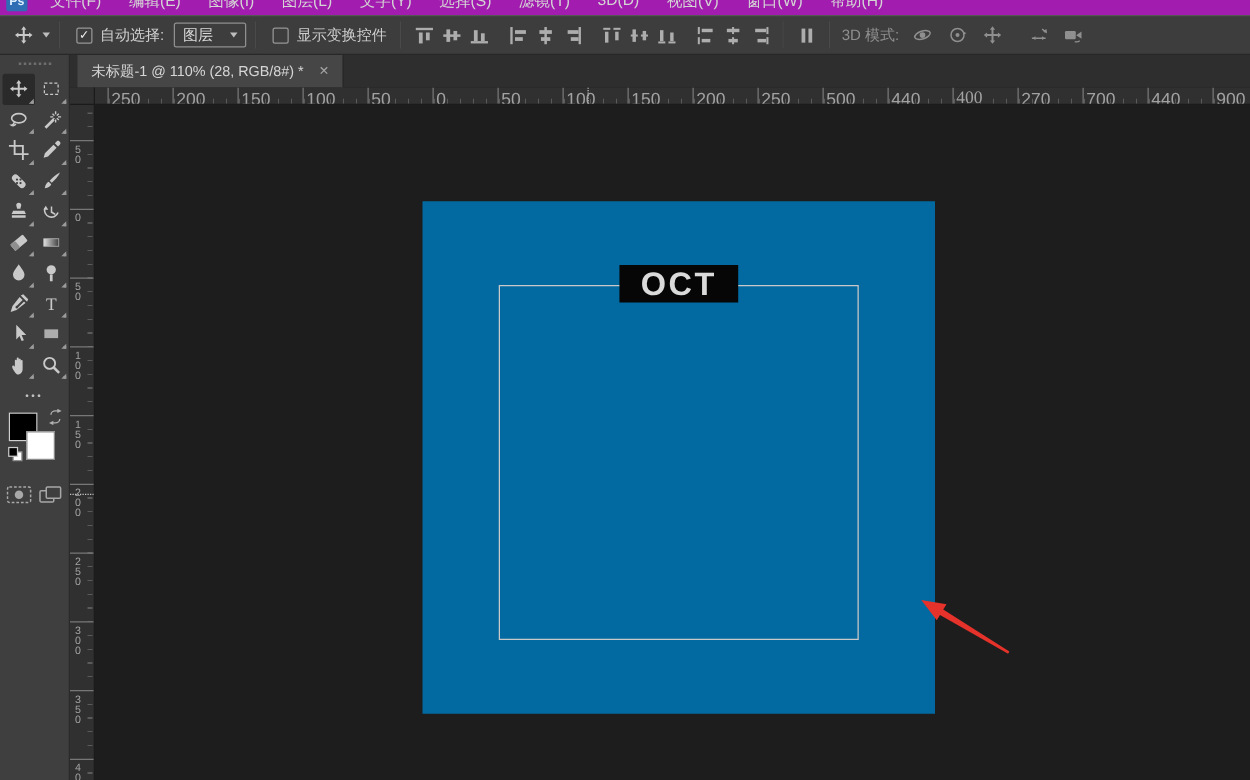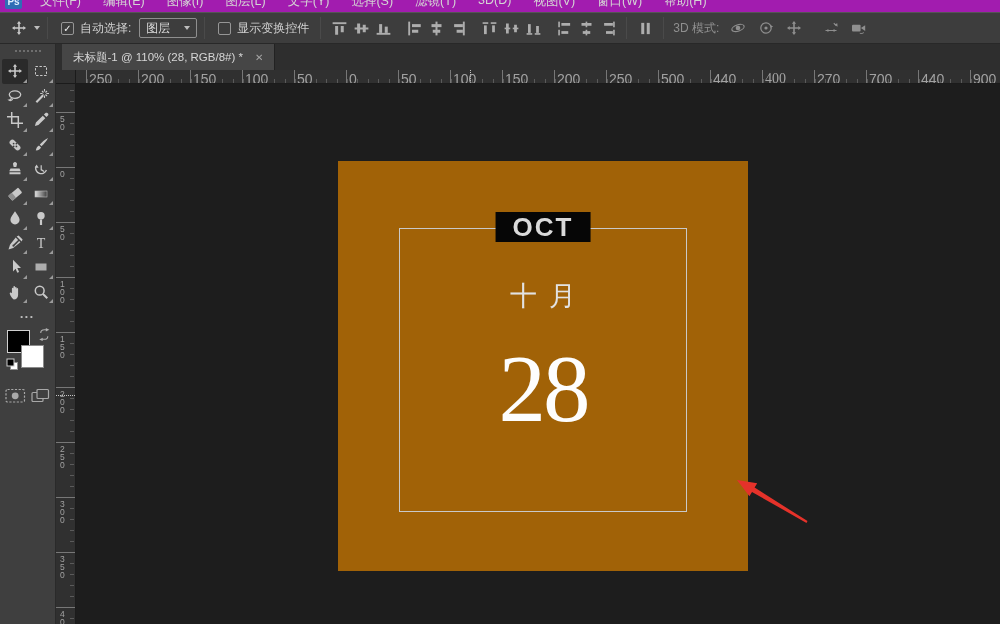--- a/index.html
+++ b/index.html
@@ -495,22 +495,20 @@
     <span class="v-lbl" style="top: 361px;">2<br>5<br>0</span>
     <span class="v-tick" style="top: 413px;"></span>
     <span class="v-lbl" style="top: 416px;">3<br>0<br>0</span>
     <span class="v-tick" style="top: 468px;"></span>
     <span class="v-lbl" style="top: 471px;">3<br>5<br>0</span>
     <span class="v-tick" style="top: 523px;"></span>
     <span class="v-lbl" style="top: 526px;">4<br>0<br>0</span>
   </div>
 
 <div class="canvas-pane">
-  <div class="doc-canvas" style="background: #a16207; padding-left: 11px;">
+  <div class="doc-canvas" style="background: #0369a1; padding-left: 11px;">
     <div class="cal-frame" style="border-color: rgb(201, 201, 201);"></div>
     <div class="cal-oct">OCT</div>
-    <div class="cal-month">十月</div>
-    <div class="cal-day">28</div>
   </div>
   <svg class="anno-arrow" viewBox="0 0 924 540" preserveAspectRatio="xMinYMin slice">
     <path id="arrow-path" d="M661 396 L681.2 399.3 L678.6 403.6 L731.5 437.1 L730.5 438.9 L676 408 L673.4 412.2 Z" fill="#e5322a"></path>
   </svg>
 </div>
 
 </body></html>

